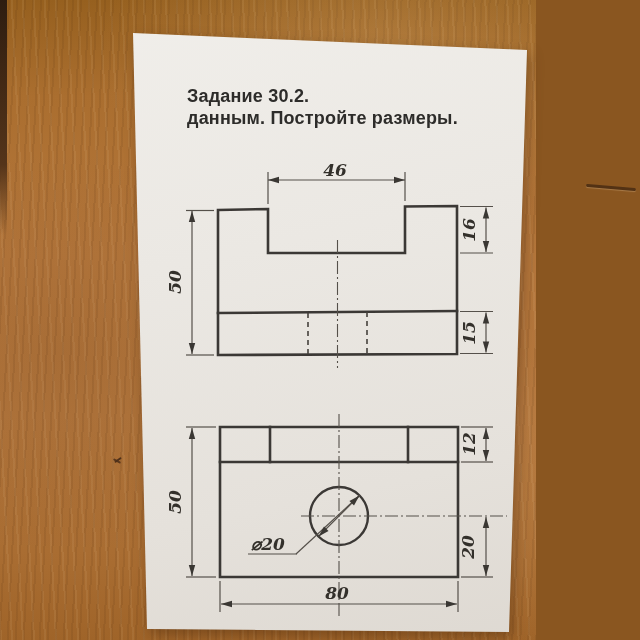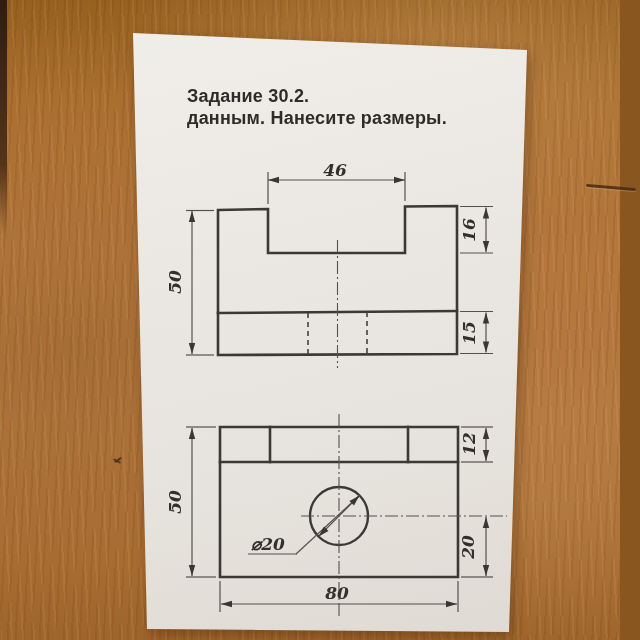--- a/index.html
+++ b/index.html
@@ -1,16 +1,16 @@
 <!DOCTYPE html>
 <html><head>
 <meta charset="utf-8">
 <style>
   html,body{margin:0;padding:0;width:640px;height:640px;overflow:hidden;background:#8a5620;}
-  .scene{position:relative;width:620px;height:640px;font-family:"Liberation Sans",sans-serif;}
+  .scene{position:relative;width:536px;height:640px;font-family:"Liberation Sans",sans-serif;}
 
   
   .wood{position:absolute;inset:0;
     background:
       radial-gradient(140% 140% at 50% 50%, rgba(0,0,0,0) 55%, rgba(40,18,2,0.20) 100%),
       radial-gradient(90% 50% at 72% 8%, rgba(255,215,160,0.18), rgba(255,215,160,0) 60%),
       radial-gradient(70% 45% at 12% 55%, rgba(70,35,8,0.12), rgba(70,35,8,0) 70%),
       radial-gradient(60% 35% at 85% 78%, rgba(255,205,150,0.10), rgba(0,0,0,0) 70%),
       repeating-linear-gradient(93deg, rgba(72,38,10,0.10) 0px, rgba(72,38,10,0.10) 2px, rgba(72,38,10,0) 2px, rgba(72,38,10,0) 8px),
       repeating-linear-gradient(87deg, rgba(255,225,180,0.08) 0px, rgba(255,225,180,0.08) 2px, rgba(255,225,180,0) 2px, rgba(255,225,180,0) 11px),
@@ -51,21 +51,21 @@
     <div class="speck-a"></div>
     <div class="speck-b"></div>
   </div>
 
   <div class="paper-wrap">
     <div class="paper"></div>
   </div>
 
   <div class="task-block">
     <div>Задание 30.2.</div>
-    <div>данным. Нанесите размеры.</div>
+    <div>данным. Постройте размеры.</div>
   </div>
 
   <svg class="drawing" viewBox="0 0 640 640">
     <defs>
       <marker id="arr" viewBox="0 0 12 8" refX="11.5" refY="4" markerWidth="12" markerHeight="8" orient="auto-start-reverse" markerUnits="userSpaceOnUse">
         <path d="M0.5,0.8 L11.5,4 L0.5,7.2 Z" fill="#3a3733"></path>
       </marker>
     </defs>
 
     <g>

